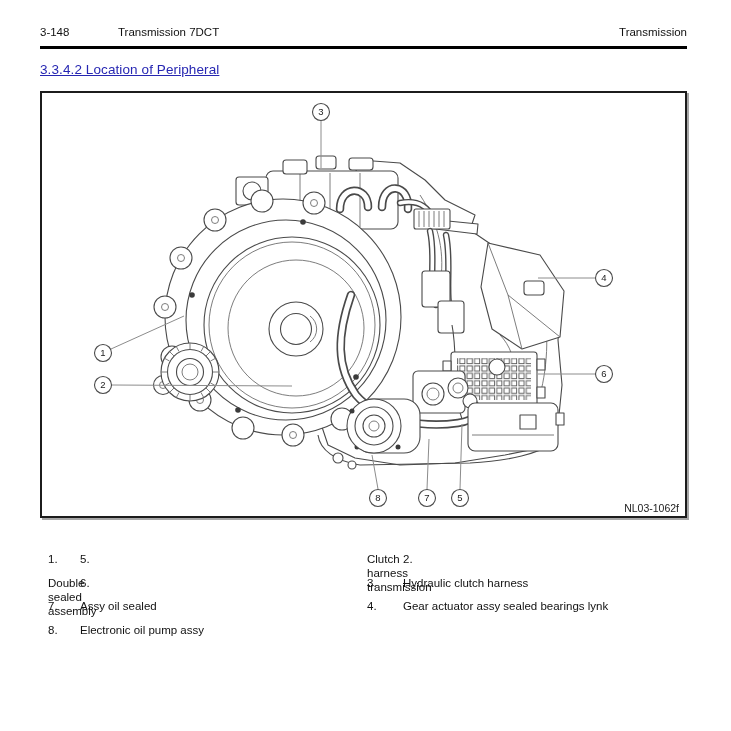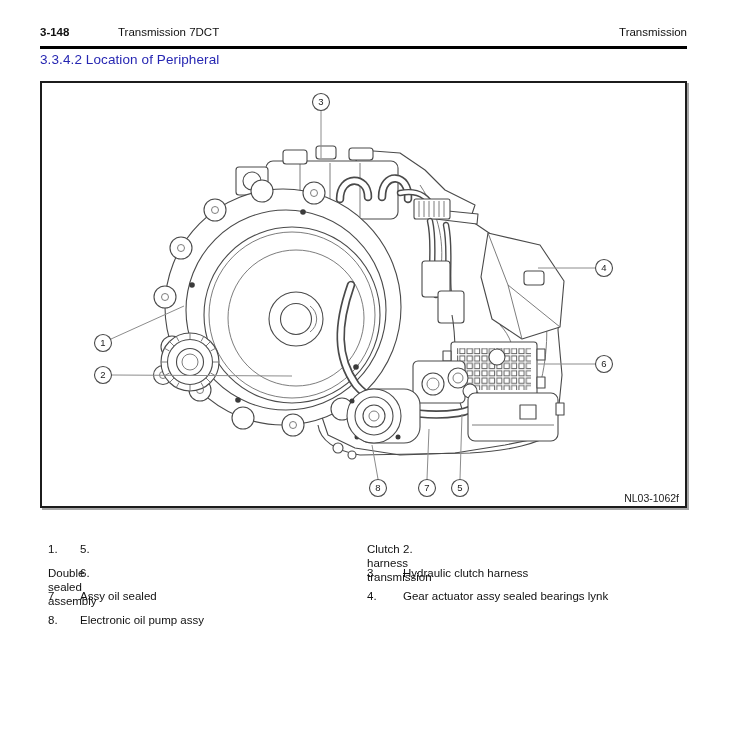--- a/index.html
+++ b/index.html
@@ -4,26 +4,26 @@
 <style>
   html,body{margin:0;padding:0;}
   body{
     width:731px;height:731px;background:#ffffff;
     font-family:"Liberation Sans","DejaVu Sans",sans-serif;
     color:#1a1a1a;position:relative;overflow:hidden;
   }
   .page{position:absolute;left:40px;top:0;width:647px;}
   
   .hdr{display:flex;align-items:baseline;padding-top:26px;font-size:11.5px;color:#111;}
-  .hdr .pgnum{width:70px;flex:0 0 70px;font-weight:bold;}
+  .hdr .pgnum{width:70px;flex:0 0 70px;}
   .hdr .midtitle{flex:1 1 auto;margin-left:8px;}
   .hdr .righttitle{flex:0 0 auto;}
   .hdr-rule{height:3px;background:#000;margin-top:8px;border:none;}
   
-  .sec-heading{margin-top:3px;font-size:13.5px;font-weight:500;color:#2626b2;letter-spacing:.1px;}
+  .sec-heading{margin-top:13px;font-size:13.5px;font-weight:500;color:#2626b2;letter-spacing:.1px;text-decoration:underline;}
   
   .figure-box{
     position:relative;margin-top:14px;width:643px;height:423px;
     border:2px solid #1c1c1c;background:#fff;
     box-shadow:2px 2px 0 rgba(0,0,0,0.35);
   }
   .figure-box svg{position:absolute;left:0;top:0;}
   
   .ln{fill:none;stroke:#4a4a4a;stroke-width:1.1;stroke-linejoin:round;}
   .lnl{fill:none;stroke:#6e6e6e;stroke-width:0.9;stroke-linejoin:round;}

